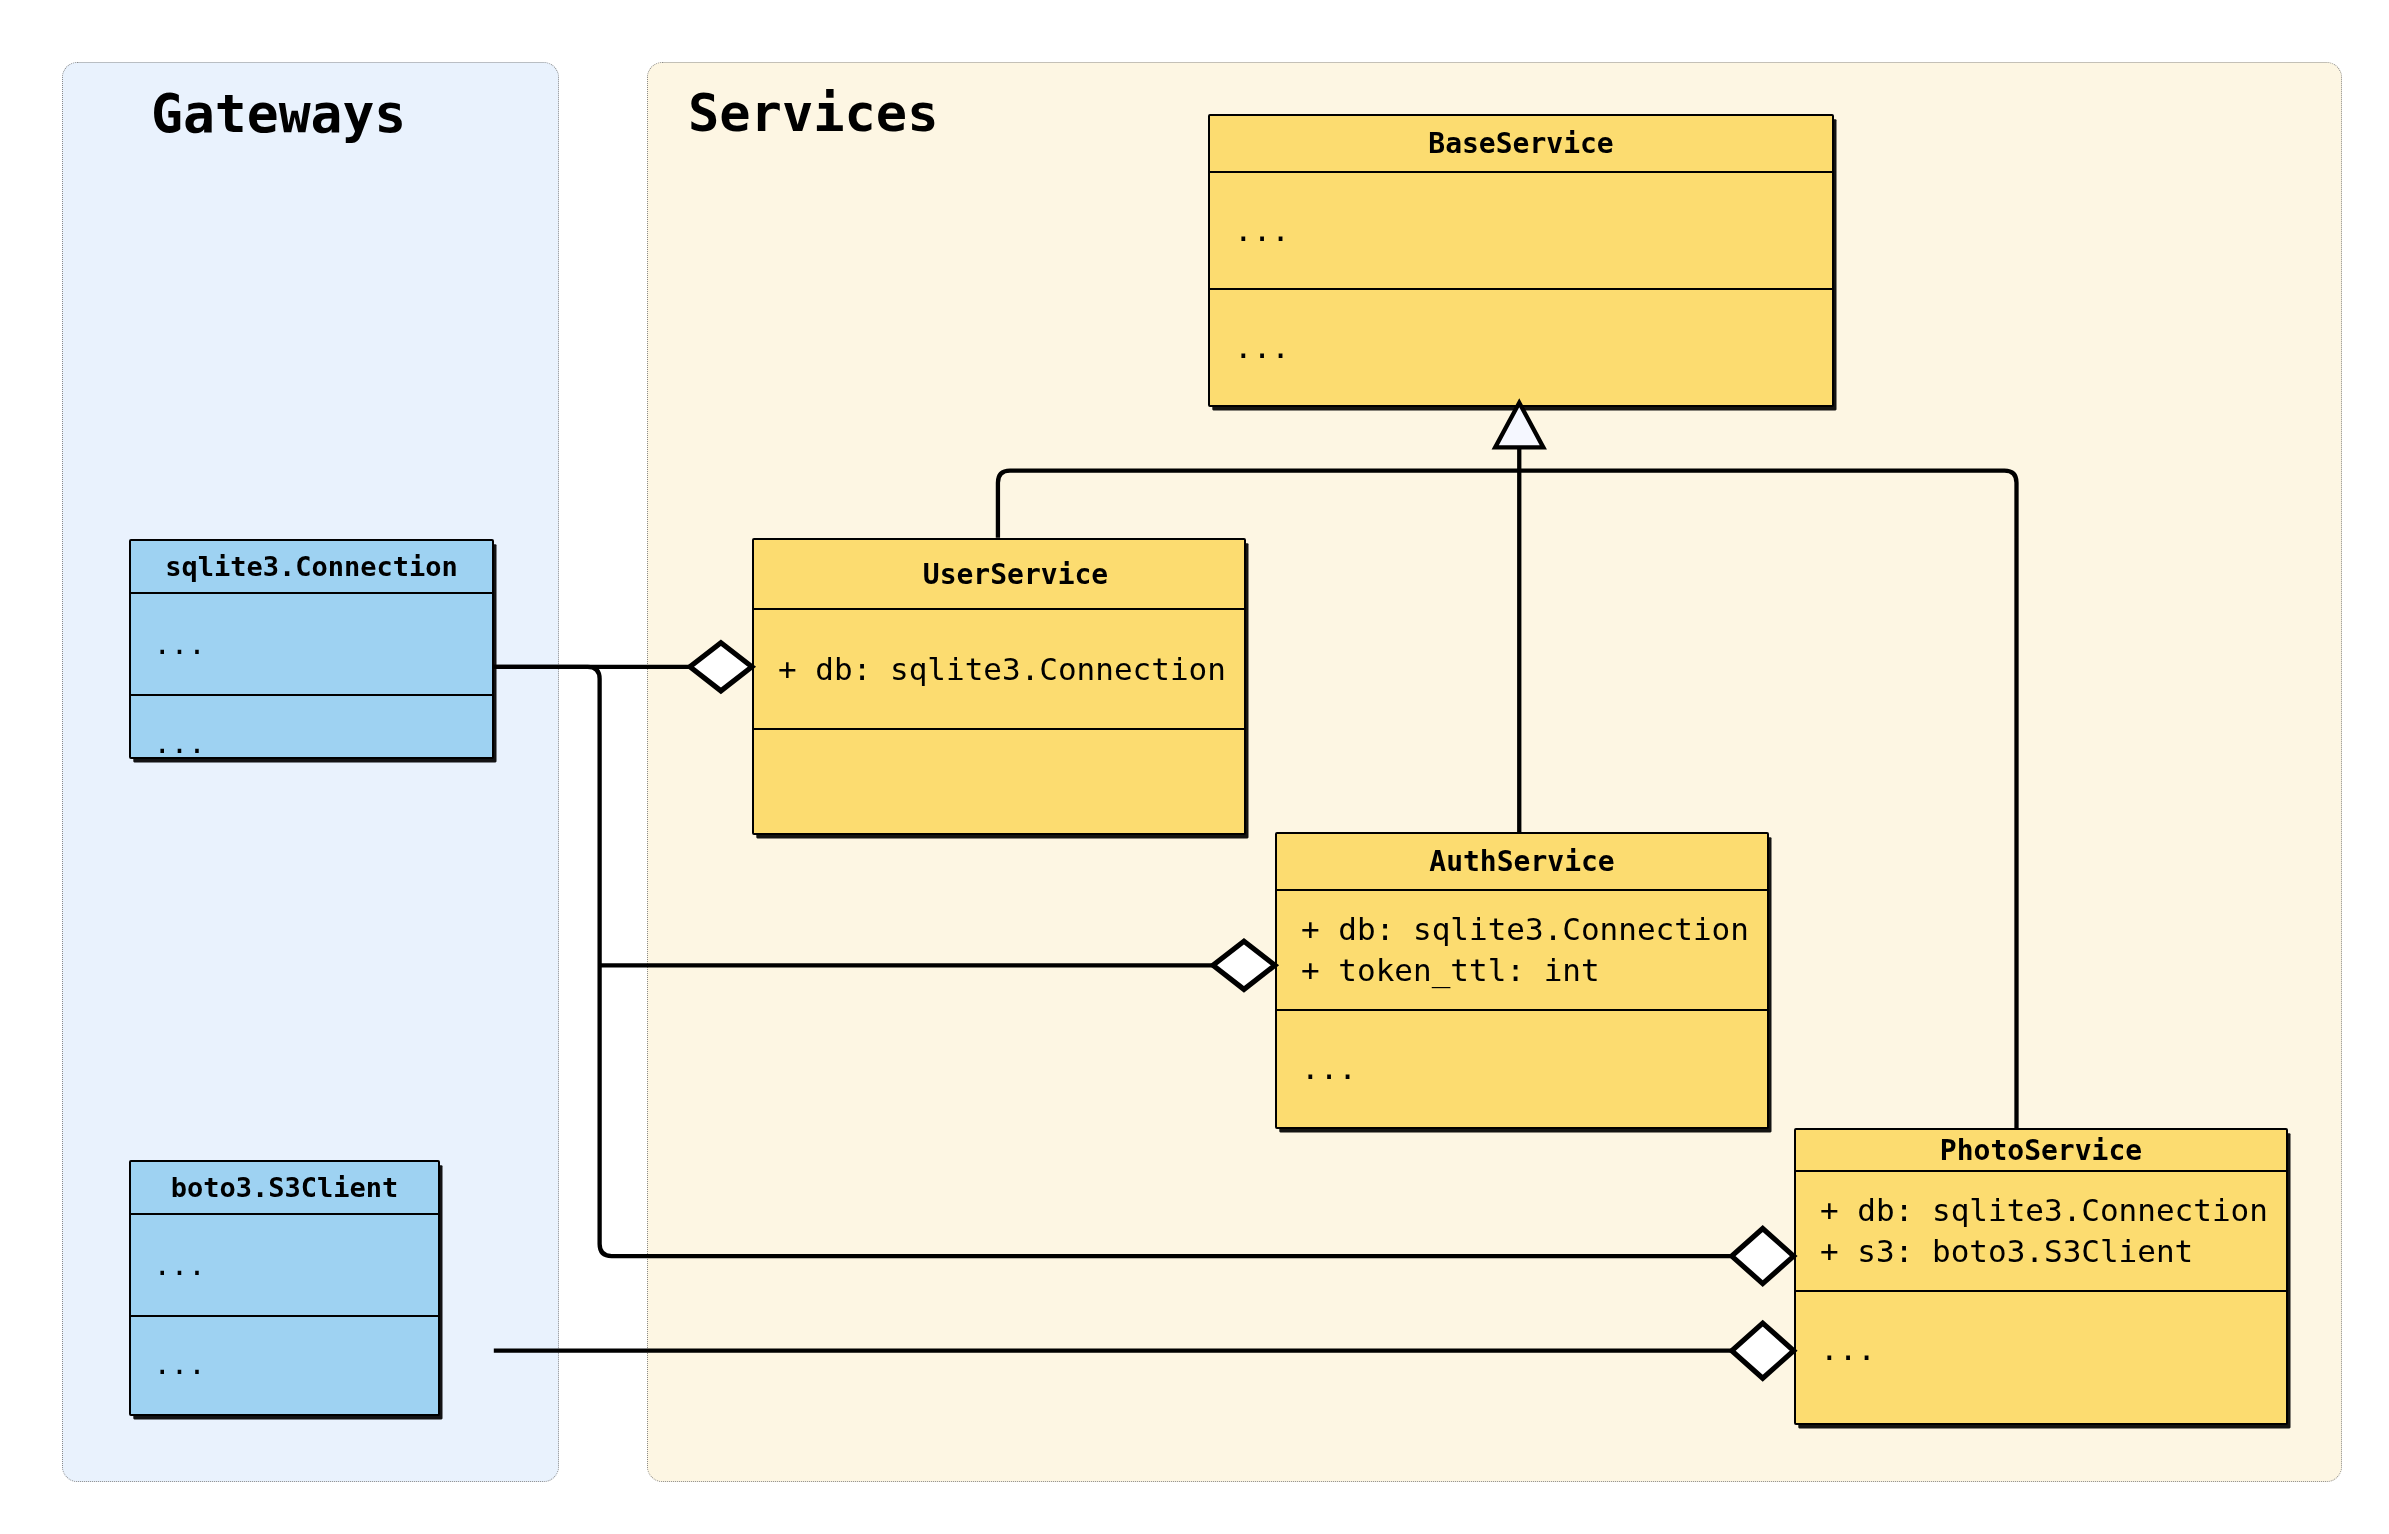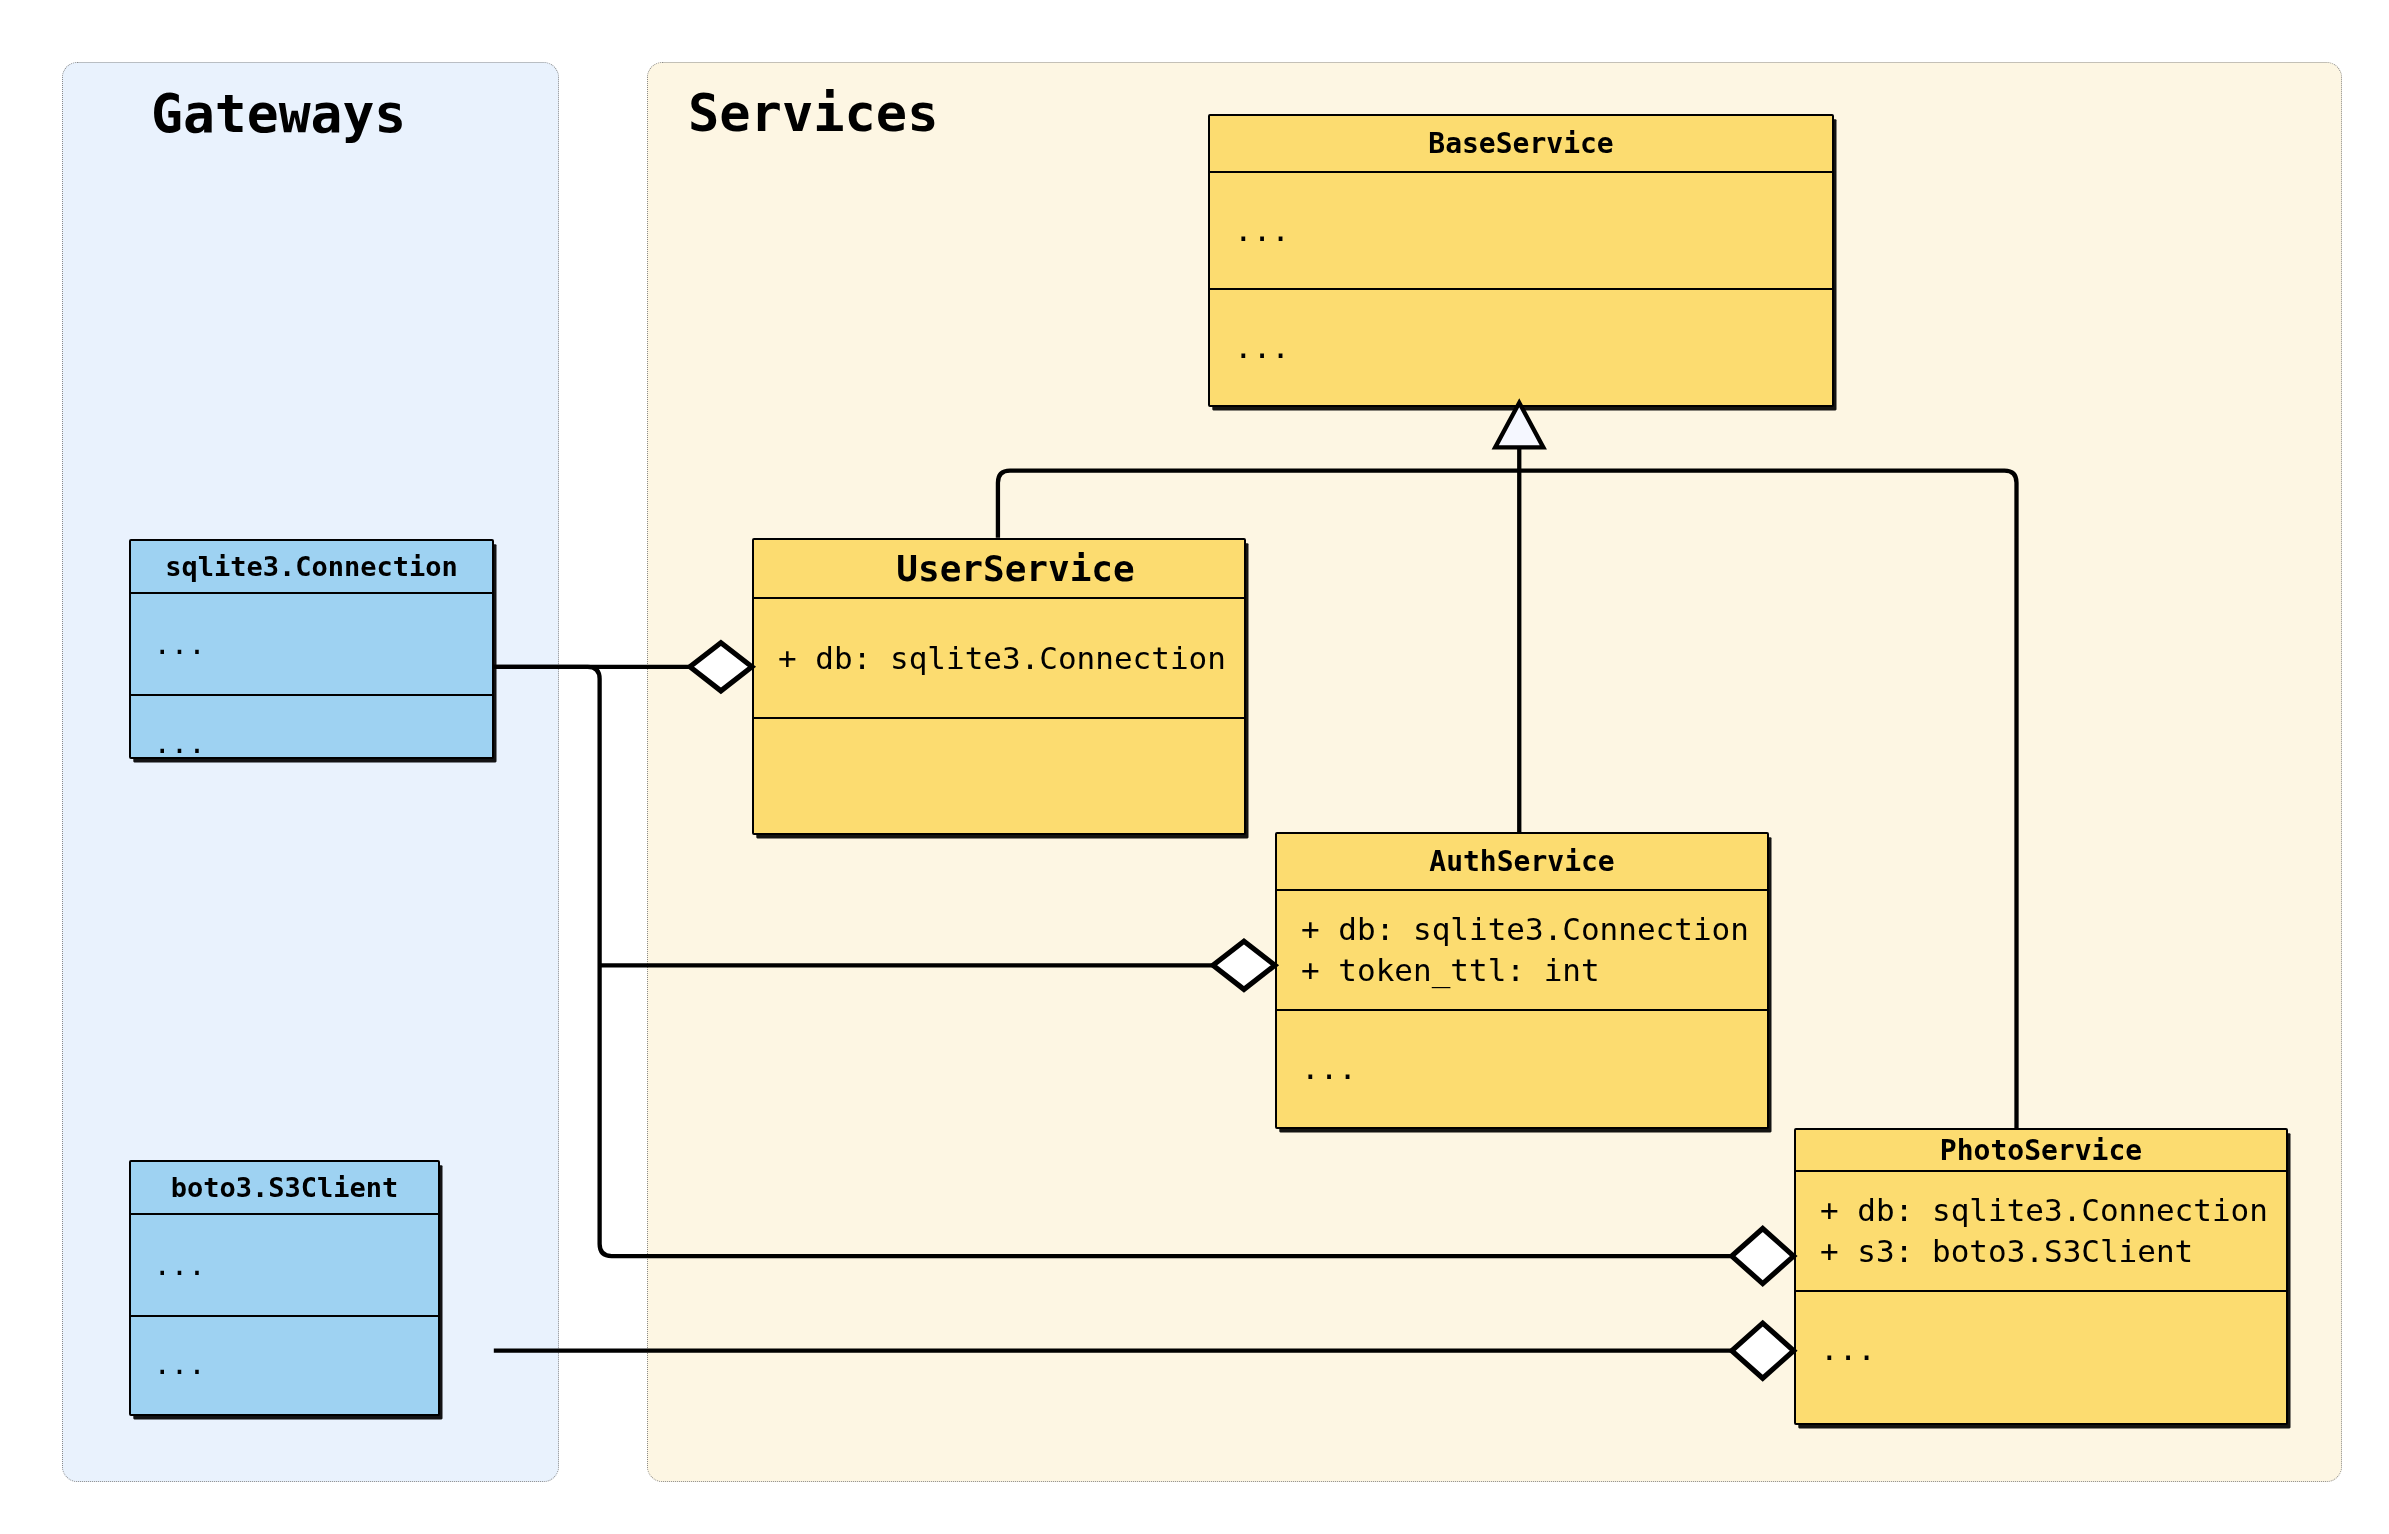--- a/index.html
+++ b/index.html
@@ -138,21 +138,21 @@
     <div class="cname" style="height:57px; font-size:28px;">BaseService</div>
     <div class="comp" style="height:115px; padding-left:24px; font-size:31px;">
       <div class="ln">...</div>
     </div>
     <div class="comp sep" style="height:116px; padding-left:24px; font-size:31px;">
       <div class="ln">...</div>
     </div>
   </div>
 
   <div class="uclass" style="left:752px; top:538px; width:494px; height:297px; background:#fcdc70;">
-    <div class="cname" style="height:59px; font-size:36px;padding-left:33px;">UserService</div>
+    <div class="cname" style="height:70px; font-size:28px;padding-left:33px;">UserService</div>
     <div class="comp" style="height:118px; padding-left:24px; font-size:31px;">
       <div class="ln">+ db: sqlite3.Connection</div>
     </div>
     <div class="comp sep" style="height:116px; padding-left:24px; font-size:31px;">
       <div class="ln"></div>
     </div>
   </div>
 
   <div class="uclass" style="left:1275px; top:832px; width:494px; height:297px; background:#fcdc70;">
     <div class="cname" style="height:57px; font-size:28px;">AuthService</div>

